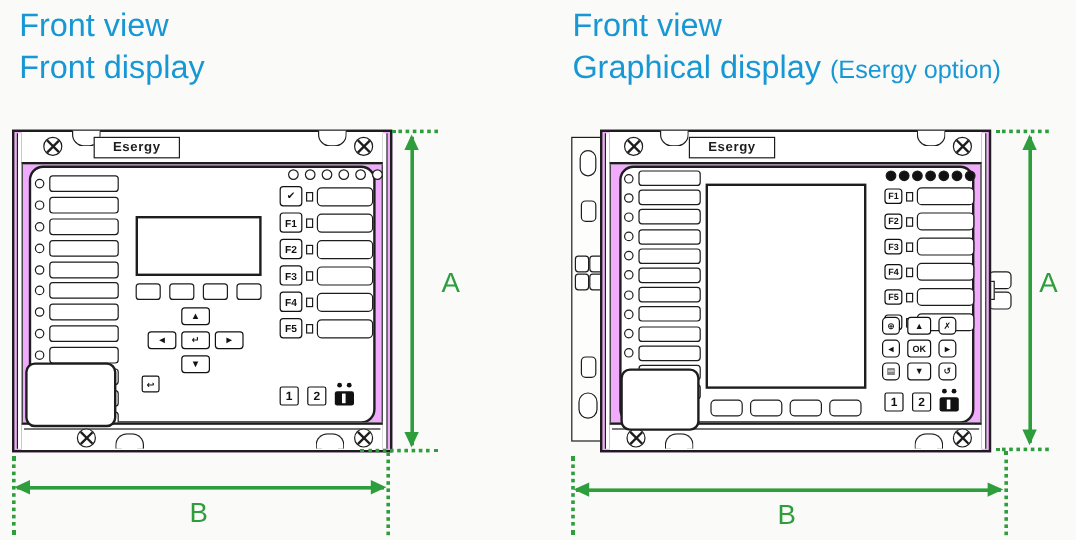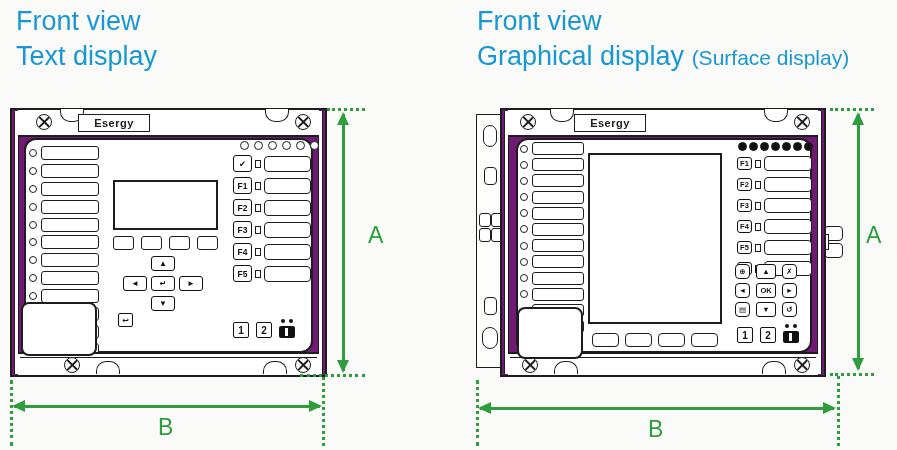--- a/index.html
+++ b/index.html
@@ -6,21 +6,21 @@
   .canvas{position:relative;width:897px;height:450px;background:#fafaf8;overflow:hidden;
           font-family:"Liberation Sans","DejaVu Sans",sans-serif;color:#1d1d1d;}
 
   
   .title{position:absolute;top:4px;color:#1798d5;font-size:27px;line-height:35px;font-weight:400;}
   .title.tleft{left:16px;}
   .title.tright{left:477px;}
   .title .small{font-size:21px;}
 
   
-  .device{position:absolute;border:2px solid #1d1d1d;background:#701a75;z-index:1;}
+  .device{position:absolute;border:2px solid #1d1d1d;background:#f0abfc;z-index:1;}
   .dev-left{left:10px;top:108px;width:313px;height:265px;}
   .dev-right{left:500px;top:108px;width:322px;height:265px;}
   .rail{position:absolute;top:1px;bottom:1px;width:3px;border-left:1.5px solid #1d1d1d;border-right:1.5px solid #1d1d1d;background:#fff;}
   .rail-l{left:2px;} .rail-r{right:2px;}
   .top-bar{position:absolute;left:6px;right:6px;top:0;height:25px;border-bottom:2px solid #1d1d1d;background:#fff;}
   .bottom-bar{position:absolute;left:6px;right:6px;bottom:0;height:21px;border-top:2px solid #1d1d1d;background:#fff;}
   .bottom-bar::before{content:"";position:absolute;left:2px;right:2px;top:3px;border-top:1.5px solid #1d1d1d;}
 
   .screw{position:absolute;width:14px;height:14px;border:1.6px solid #1d1d1d;border-radius:50%;background:#fff;}
   .screw::before,.screw::after{content:"";position:absolute;left:50%;top:0;bottom:0;width:1.5px;background:#1d1d1d;}
@@ -156,27 +156,27 @@
   .arr-h::after{content:"";position:absolute;top:-4.8px;right:-2px;border-top:6px solid transparent;border-bottom:6px solid transparent;border-left:13px solid #2e9e3c;}
   .dim-label{position:absolute;color:#2e9e3c;font-size:23px;line-height:23px;}
 </style>
 </head>
 <body>
 
 <div class="canvas">
 
   <div class="title tleft">
     <div>Front view</div>
-    <div>Text display</div>
+    <div>Front display</div>
   </div>
   <div class="title tright">
     <div>Front view</div>
     <div>
       <span>Graphical display</span>
-      <span class="small">(Surface display)</span>
+      <span class="small">(Esergy option)</span>
     </div>
   </div>
 
   <div class="device dev-left" id="devL">
     <div class="rail rail-l"></div>
     <div class="rail rail-r"></div>
     <div class="top-bar">
       <div class="screw sl"></div>
       <div class="notch down nl"></div>
       <div class="brand">Esergy</div>

